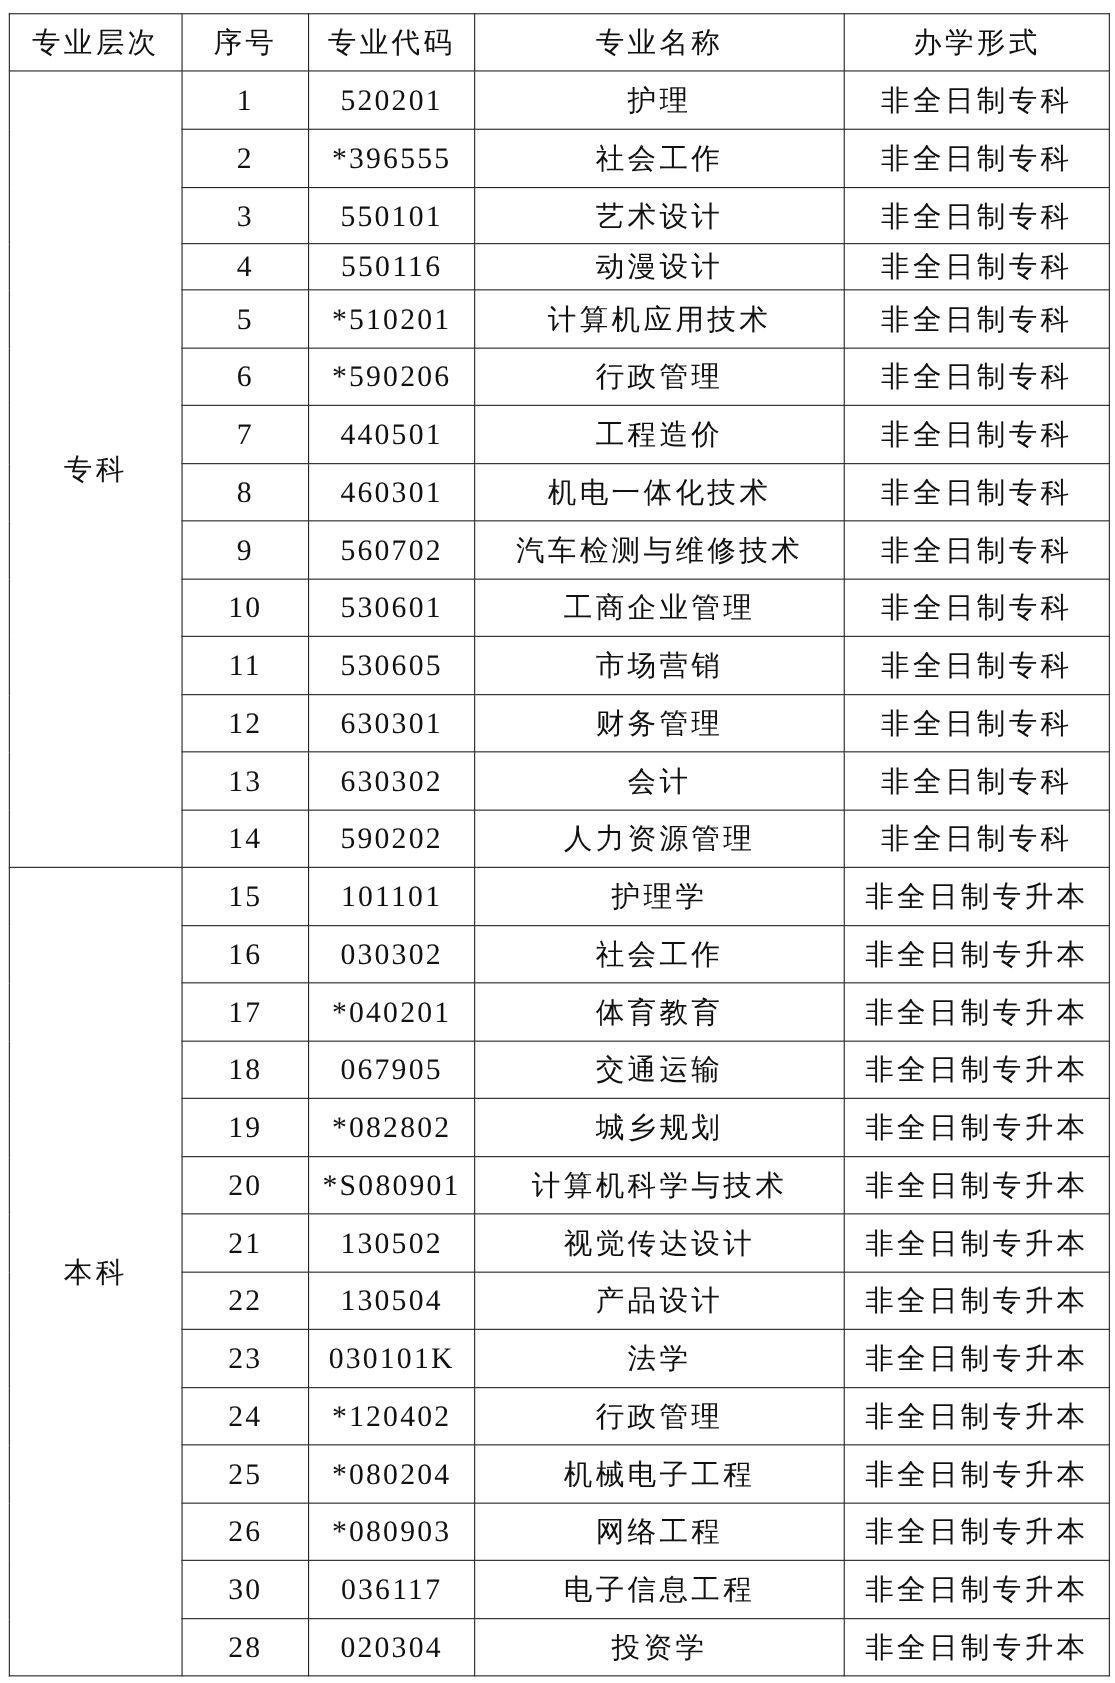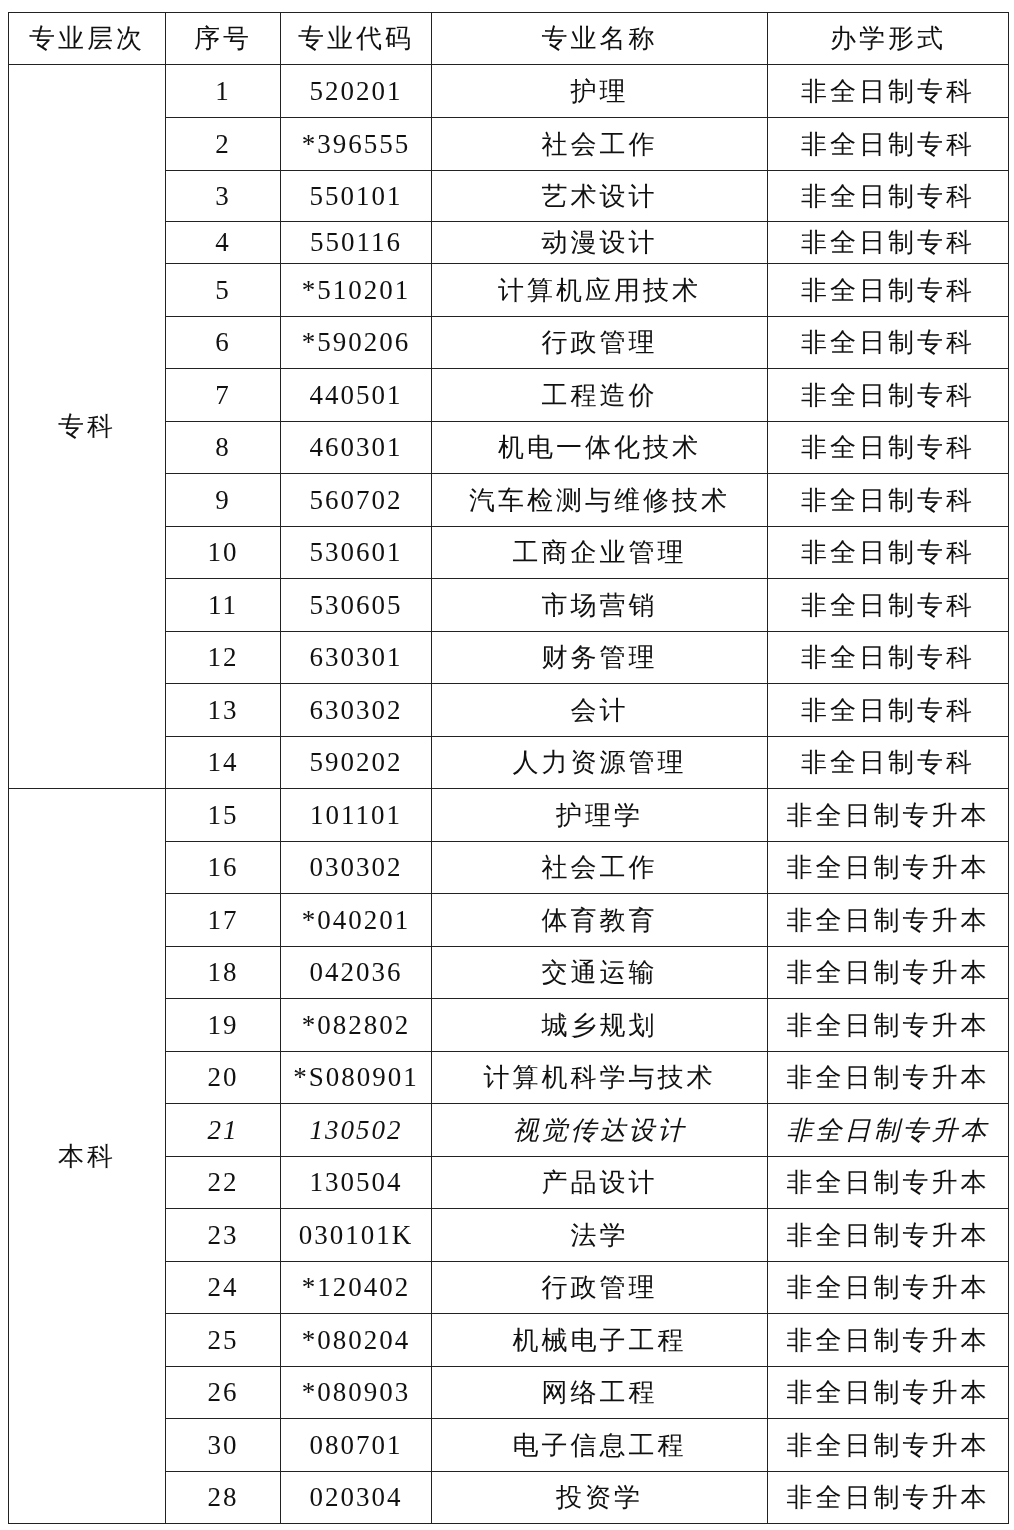--- a/index.html
+++ b/index.html
@@ -130,37 +130,37 @@
         <td>非全日制专升本</td>
       </tr>
       <tr style="height: 53px;">
         <td class="num">17</td>
         <td class="num">*040201</td>
         <td>体育教育</td>
         <td>非全日制专升本</td>
       </tr>
       <tr style="height: 52px;">
         <td class="num">18</td>
-        <td class="num">042036</td>
+        <td class="num">067905</td>
         <td>交通运输</td>
         <td>非全日制专升本</td>
       </tr>
       <tr style="height: 53px;">
         <td class="num">19</td>
         <td class="num">*082802</td>
         <td>城乡规划</td>
         <td>非全日制专升本</td>
       </tr>
       <tr style="height: 52px;">
         <td class="num">20</td>
         <td class="num">*S080901</td>
         <td>计算机科学与技术</td>
         <td>非全日制专升本</td>
       </tr>
-      <tr style="height: 53px; font-style: italic;">
+      <tr style="height: 53px;">
         <td class="num">21</td>
         <td class="num">130502</td>
         <td>视觉传达设计</td>
         <td>非全日制专升本</td>
       </tr>
       <tr style="height: 52px;">
         <td class="num">22</td>
         <td class="num">130504</td>
         <td>产品设计</td>
         <td>非全日制专升本</td>
@@ -184,21 +184,21 @@
         <td>非全日制专升本</td>
       </tr>
       <tr style="height: 52px;">
         <td class="num">26</td>
         <td class="num">*080903</td>
         <td>网络工程</td>
         <td>非全日制专升本</td>
       </tr>
       <tr style="height: 53px;">
         <td class="num">30</td>
-        <td class="num">080701</td>
+        <td class="num">036117</td>
         <td>电子信息工程</td>
         <td>非全日制专升本</td>
       </tr>
       <tr style="height: 52px; margin-left: 15px;">
         <td class="num">28</td>
         <td class="num">020304</td>
         <td>投资学</td>
         <td>非全日制专升本</td>
       </tr>
     </tbody>

